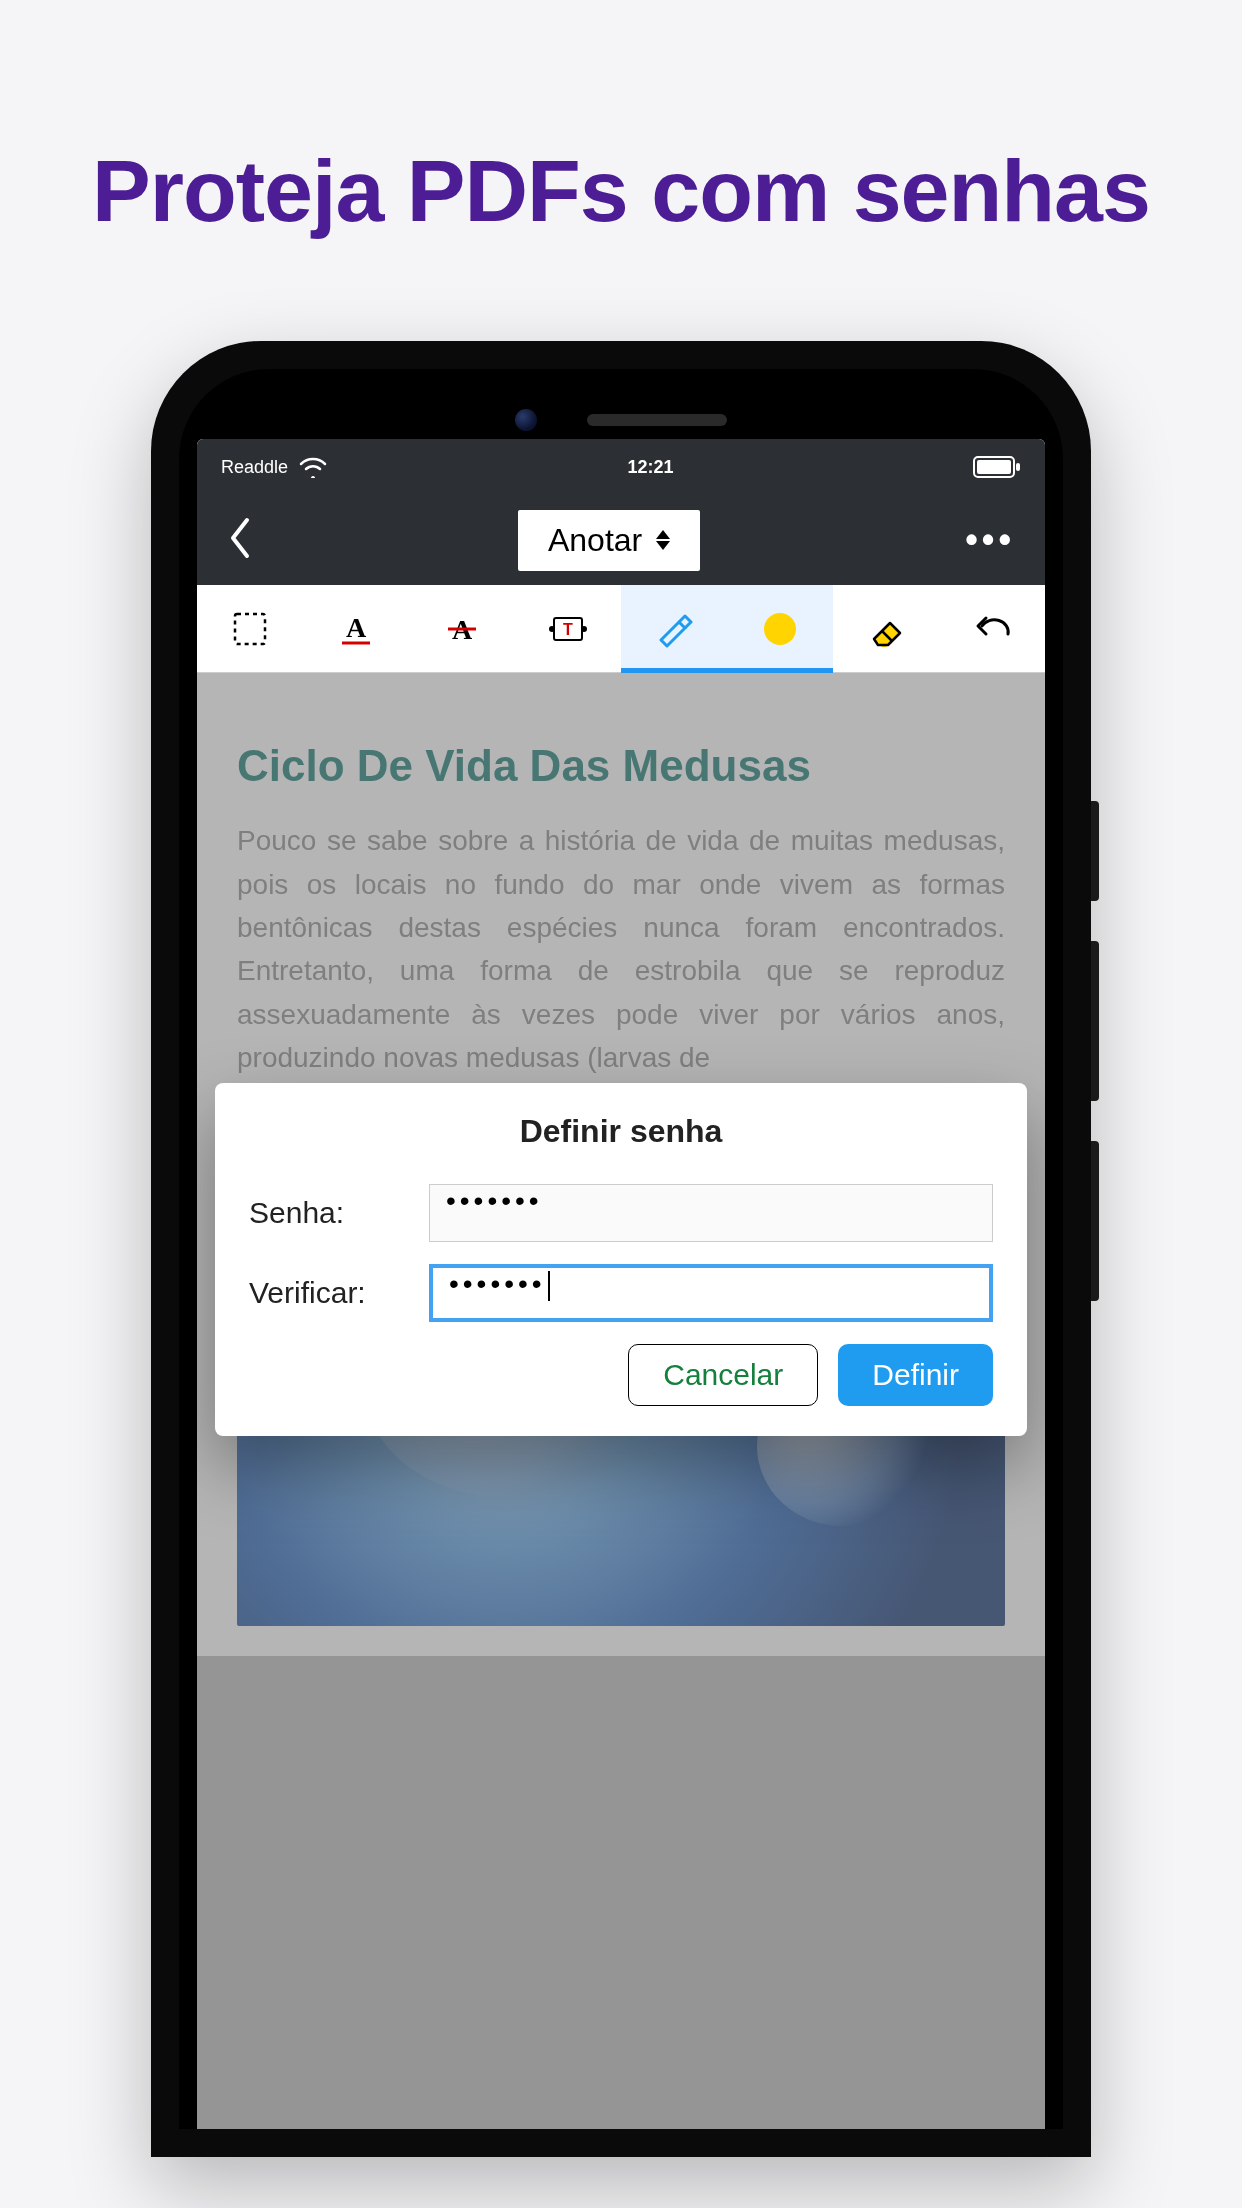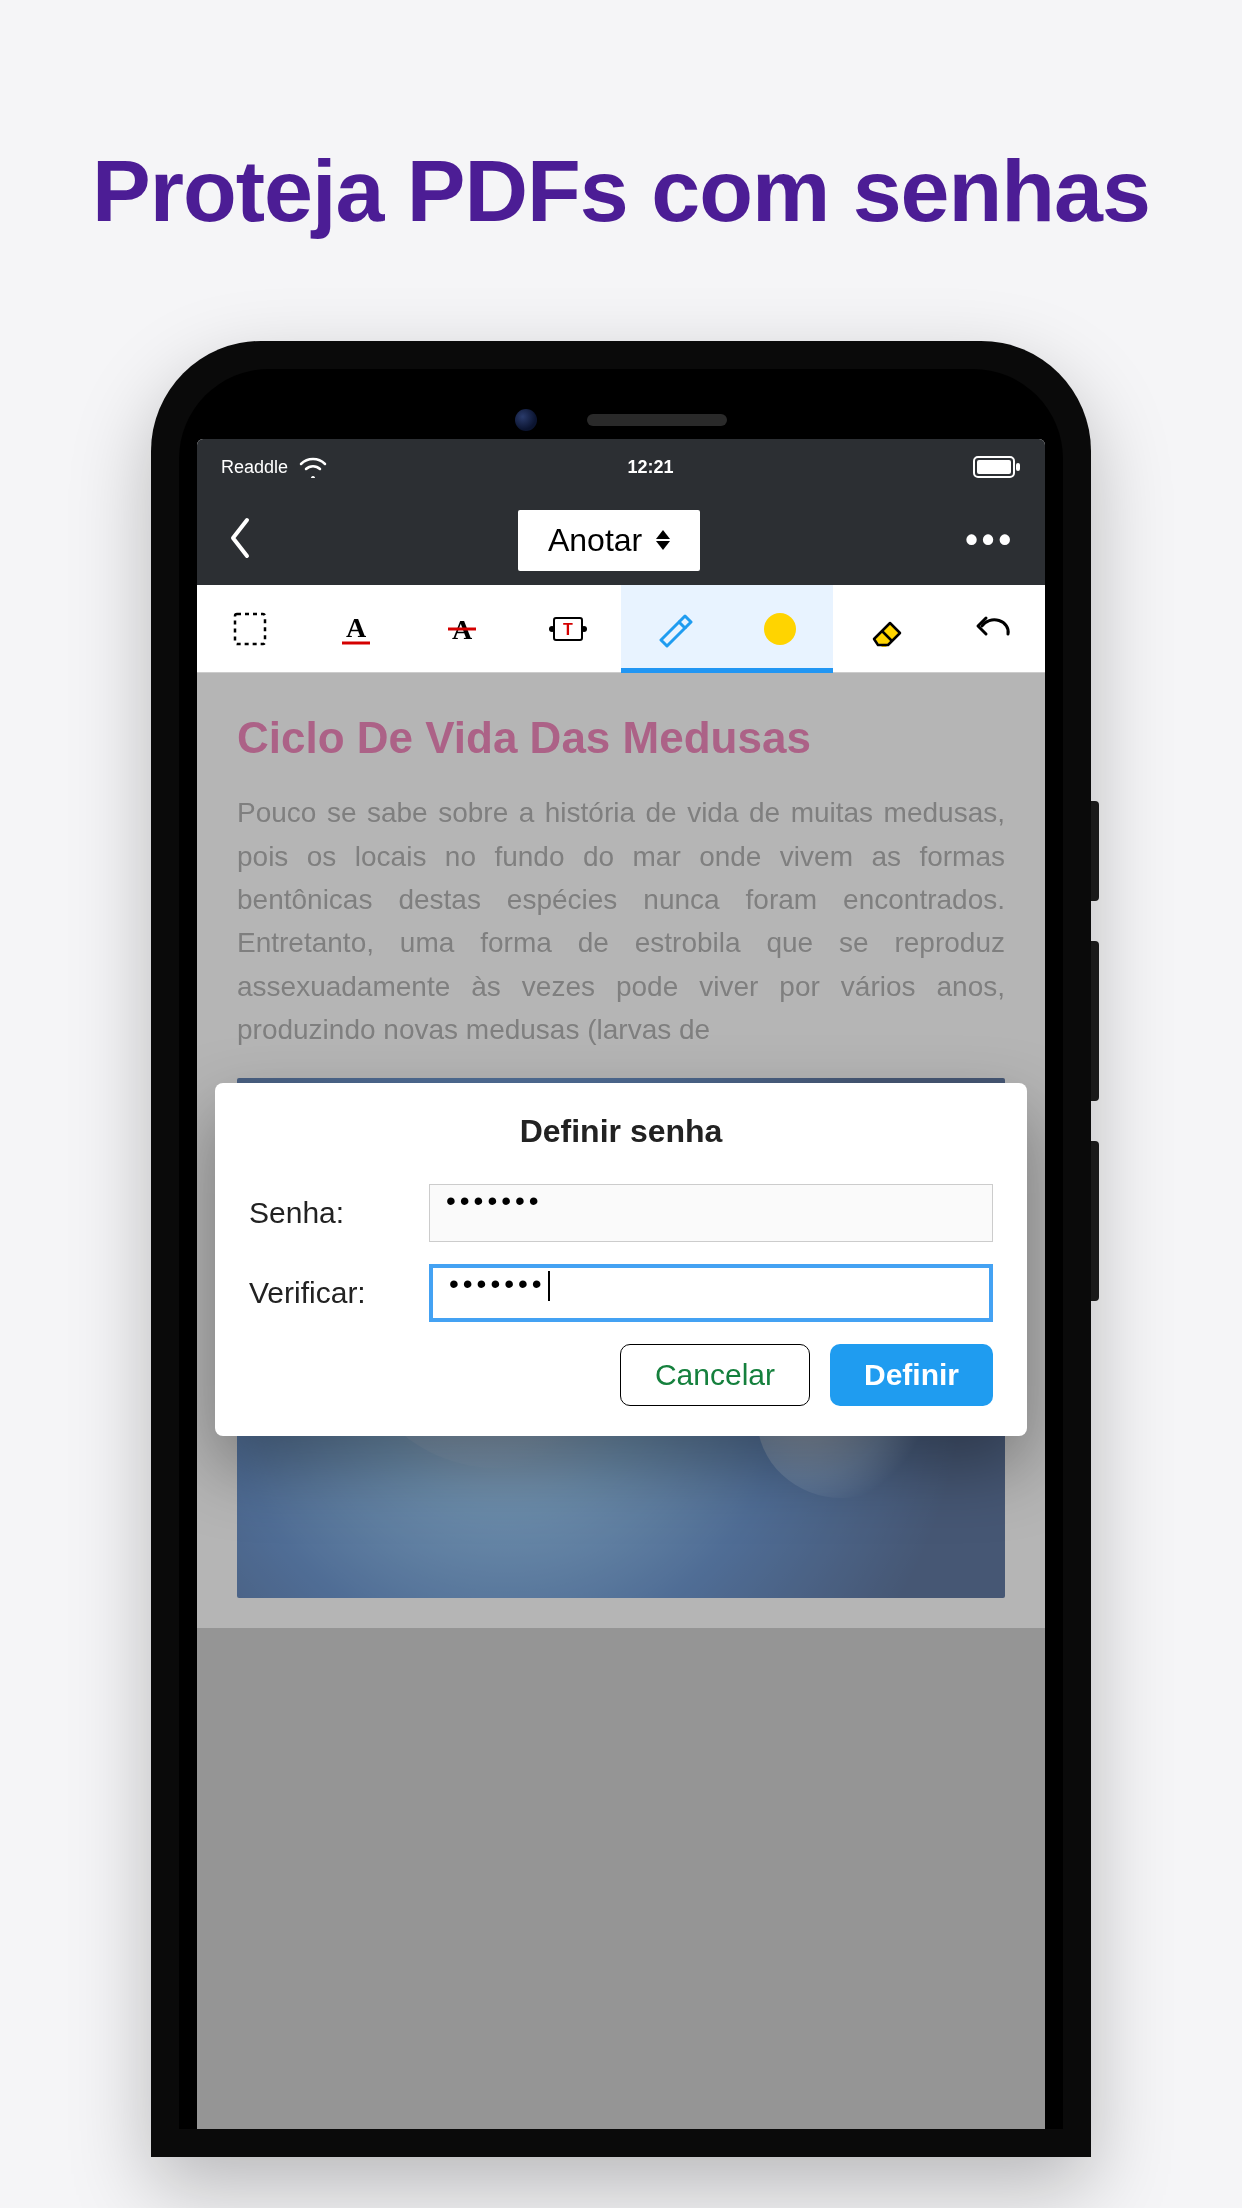--- a/index.html
+++ b/index.html
@@ -155,24 +155,25 @@
 .doc-page {
   background: #fff;
   padding: 40px 40px 30px;
 }
 .dimmer {
   position:absolute; inset:0;
   background: rgba(120,120,120,.55);
   z-index:5;
 }
 .doc-title {
-  color: #ec4899;
+  color: #0f766e;
   font-size: 44px;
   font-weight: 700;
   margin-bottom: 28px;
+  margin-top: 28px;
 }
 .doc-para {
   color: #888;
   font-size: 28px;
   line-height: 1.55;
   text-align: justify;
   margin-bottom: 26px;
 }
 .doc-image {
   height: 520px;
@@ -239,21 +240,21 @@
 }
 .btn {
   height: 62px;
   padding: 0 34px;
   border-radius: 10px;
   font-size: 30px;
   display:flex; align-items:center; justify-content:center;
   cursor:pointer;
 }
 .btn-cancel { background:#fff; color:#15803d; border:1px solid #000000; }
-.btn-primary { background:#1f9cf0; color:#fff; border:none; font-weight:700; }
+.btn-primary { background:#1f9cf0; color:#fff; border:none; font-weight:400; }
 </style>
 </head>
 <body>
 
 <div class="marketing-title">Proteja PDFs com senhas</div>
 
 <div class="phone">
   <div class="side-button sb1"></div>
   <div class="side-button sb2"></div>
   <div class="side-button sb3"></div>

